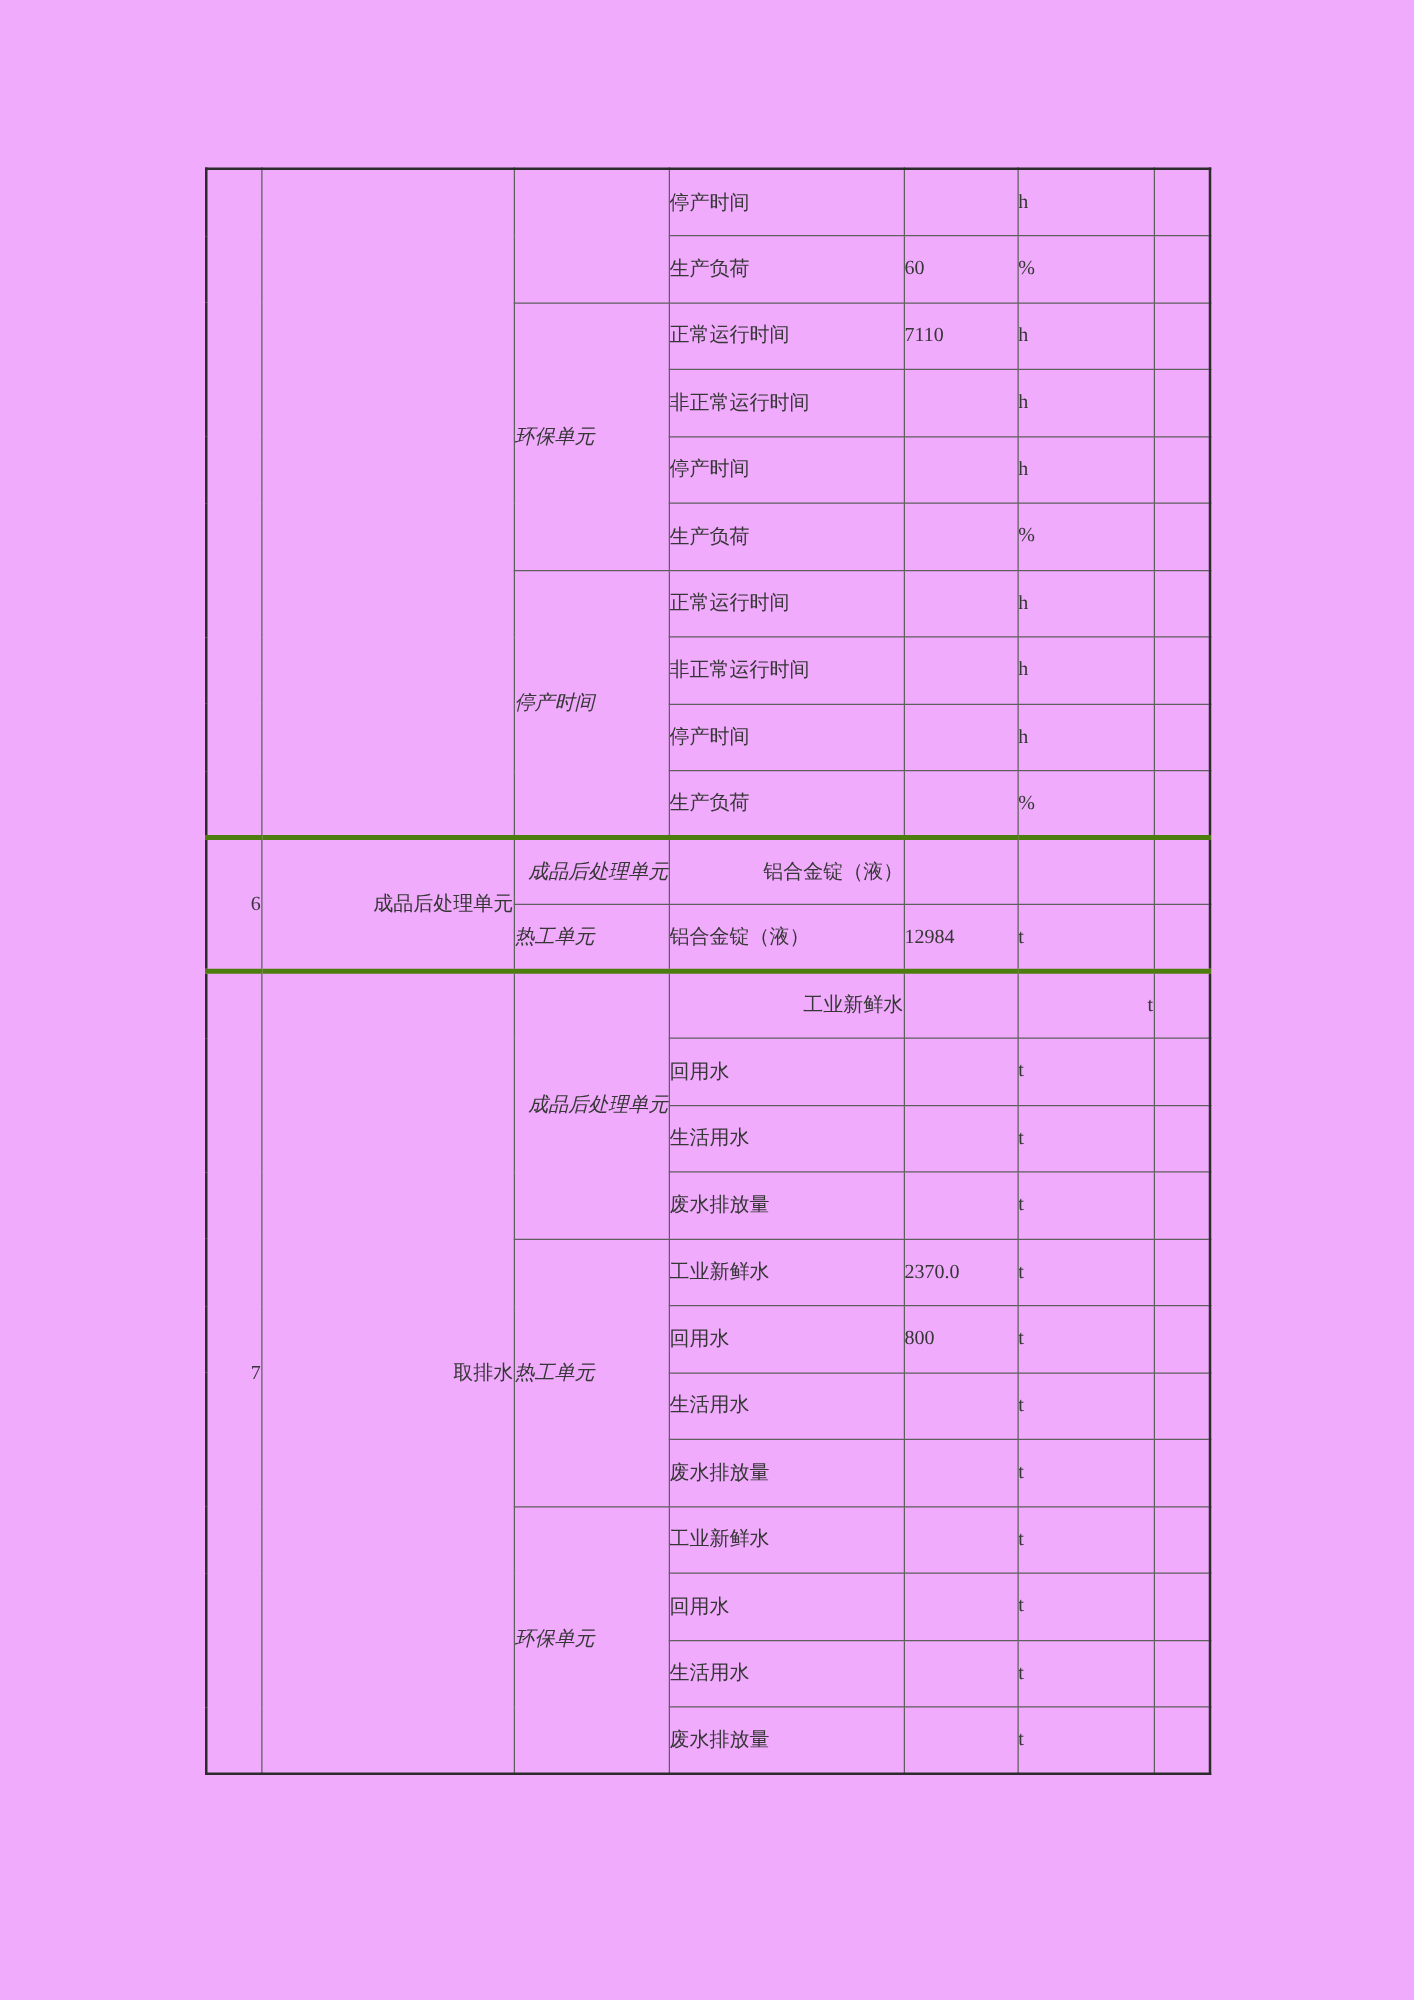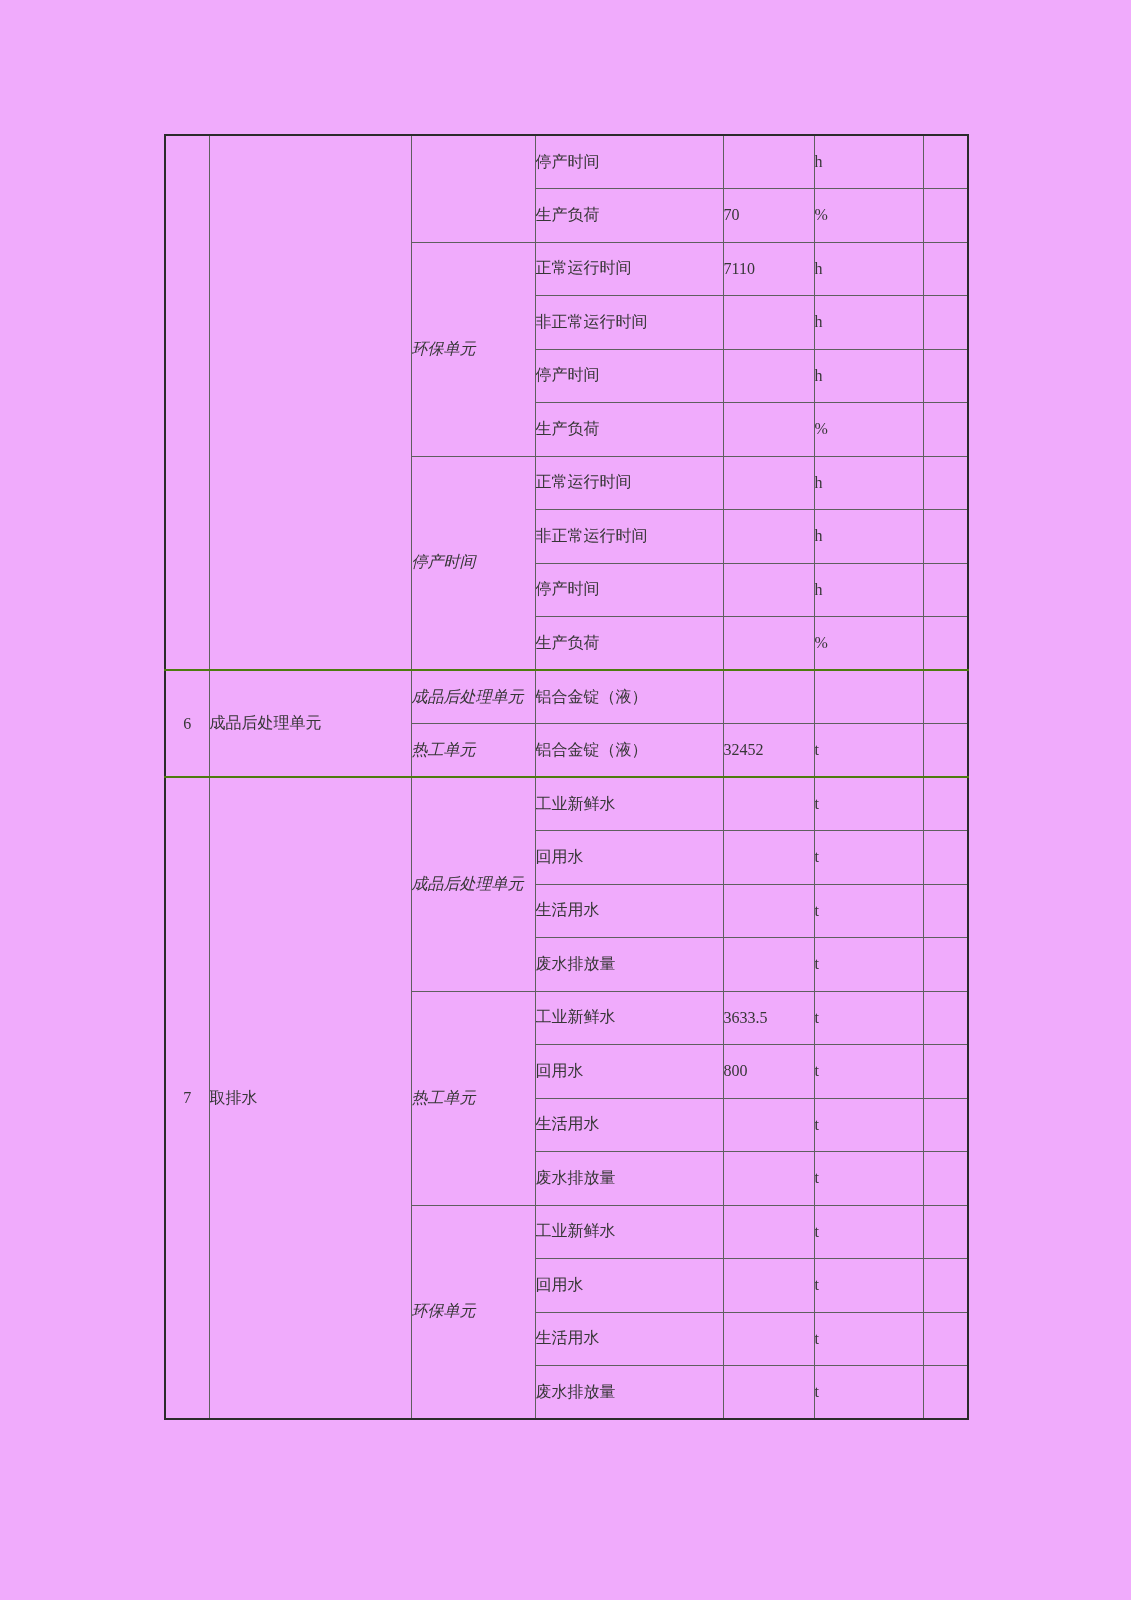--- a/index.html
+++ b/index.html
@@ -28,21 +28,21 @@
   table.doc-table td {
     border: 1px solid #5f5f5f;
     vertical-align: middle;
     font-size: 16px;
     color: #363636;
     padding: 0;
     overflow: hidden;
     white-space: nowrap;
   }
   table.doc-table tr { height: 53.5px; }
-  tr.section-start td { border-top: 2px solid #4d7c0f; }
+  tr.section-start td { border-top: 4px solid #4d7c0f; text-align: right; }
   td.c1 { text-align: center; }
   td.c2 { padding-left: 8px; }
   td.c3 { padding-left: 7px; font-style: italic; }
   td.c4 { padding-left: 8px; }
   td.c5 { padding-left: 6px; }
   td.c6 { padding-left: 7px; color: #4a4a4a; }
 </style>
 </head>
 <body>
 
@@ -63,21 +63,21 @@
         <td class="c1" rowspan="10"></td>
         <td class="c2" rowspan="10"></td>
         <td class="c3" rowspan="2"></td>
         <td class="c4">停产时间</td>
         <td class="c5"></td>
         <td class="c6">h</td>
         <td class="c7"></td>
       </tr>
       <tr>
         <td class="c4">生产负荷</td>
-        <td class="c5">70</td>
+        <td class="c5">60</td>
         <td class="c6">%</td>
         <td class="c7"></td>
       </tr>
       <tr>
         <td class="c3" rowspan="4">环保单元</td>
         <td class="c4">正常运行时间</td>
         <td class="c5">7110</td>
         <td class="c6">h</td>
         <td class="c7"></td>
       </tr>
@@ -130,21 +130,21 @@
         <td class="c2" rowspan="2">成品后处理单元</td>
         <td class="c3">成品后处理单元</td>
         <td class="c4">铝合金锭（液）</td>
         <td class="c5"></td>
         <td class="c6"></td>
         <td class="c7"></td>
       </tr>
       <tr>
         <td class="c3">热工单元</td>
         <td class="c4">铝合金锭（液）</td>
-        <td class="c5">32452</td>
+        <td class="c5">12984</td>
         <td class="c6">t</td>
         <td class="c7"></td>
       </tr>
 
       <tr class="section-start">
         <td class="c1" rowspan="12">7</td>
         <td class="c2" rowspan="12">取排水</td>
         <td class="c3" rowspan="4">成品后处理单元</td>
         <td class="c4">工业新鲜水</td>
         <td class="c5"></td>
@@ -165,21 +165,21 @@
       </tr>
       <tr>
         <td class="c4">废水排放量</td>
         <td class="c5"></td>
         <td class="c6">t</td>
         <td class="c7"></td>
       </tr>
       <tr>
         <td class="c3" rowspan="4">热工单元</td>
         <td class="c4">工业新鲜水</td>
-        <td class="c5">3633.5</td>
+        <td class="c5">2370.0</td>
         <td class="c6">t</td>
         <td class="c7"></td>
       </tr>
       <tr>
         <td class="c4">回用水</td>
         <td class="c5">800</td>
         <td class="c6">t</td>
         <td class="c7"></td>
       </tr>
       <tr>

